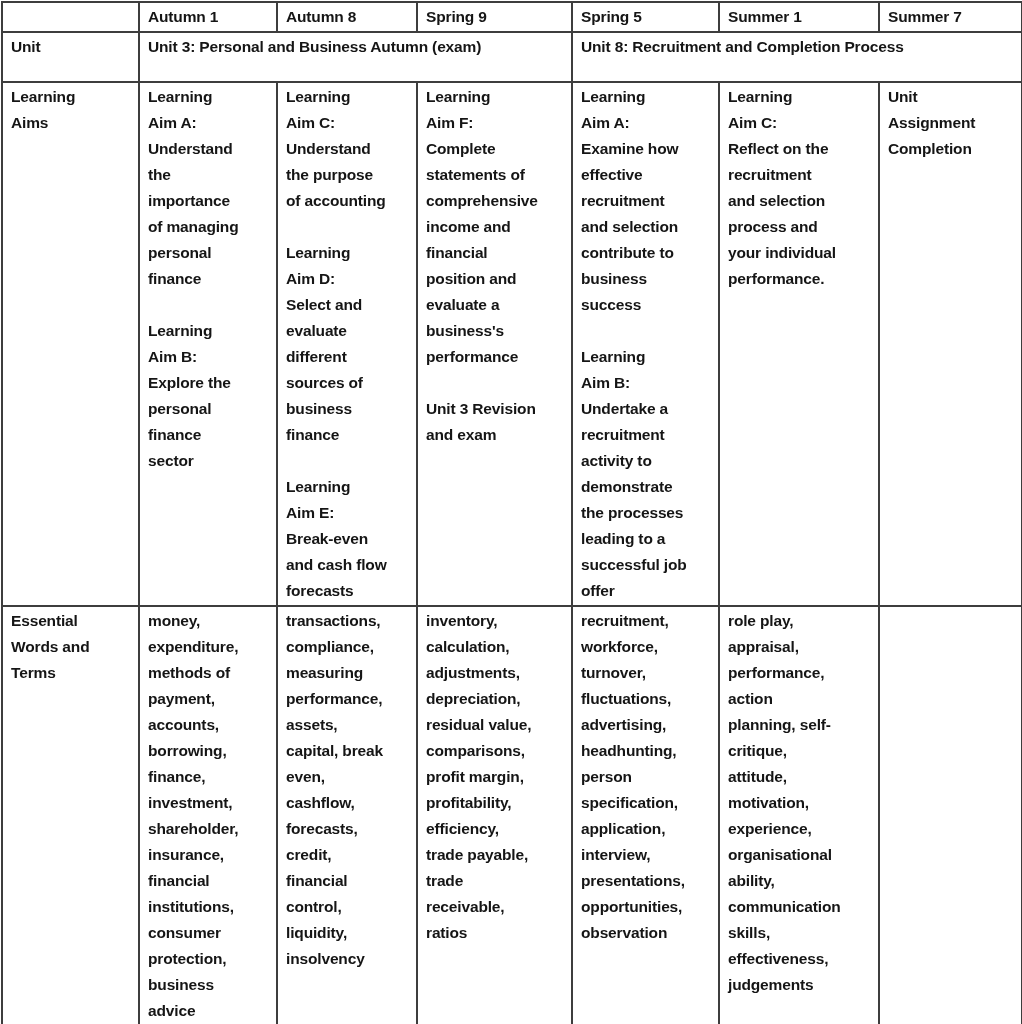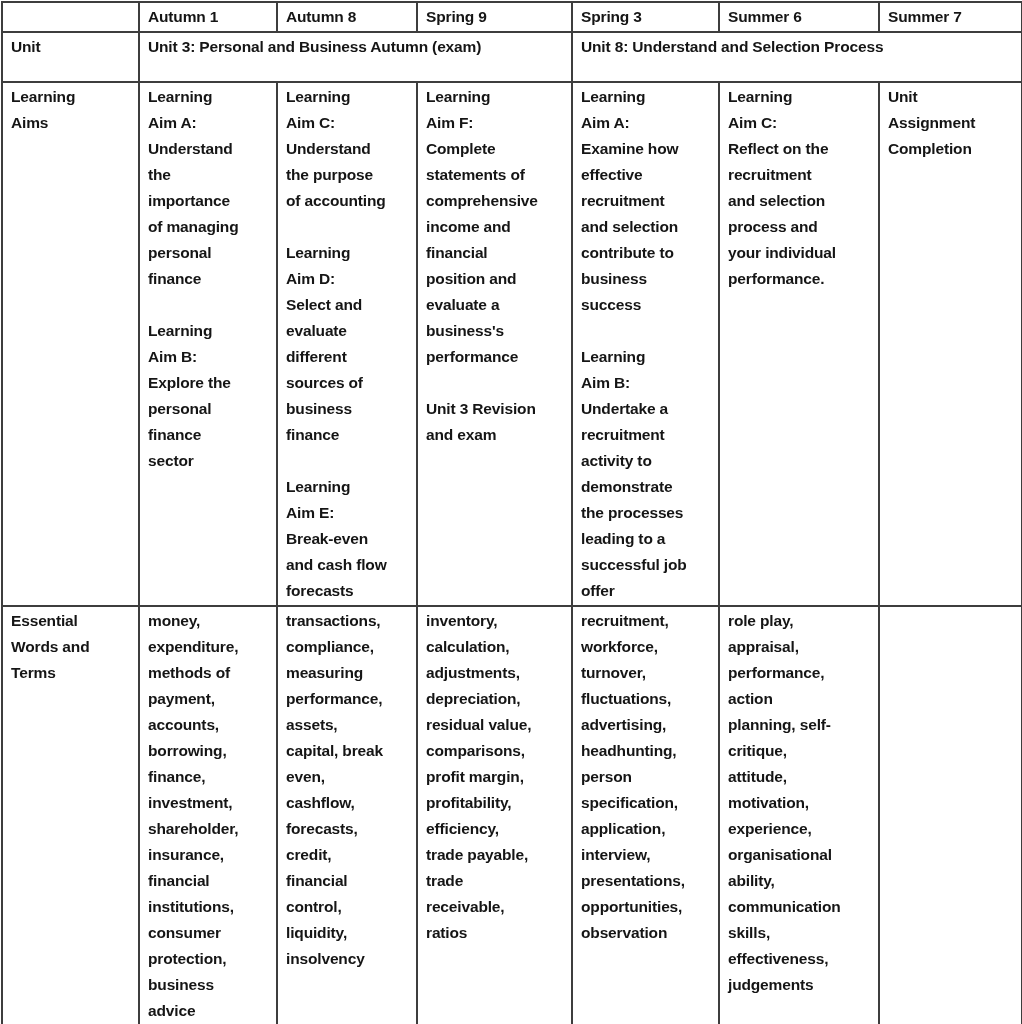--- a/index.html
+++ b/index.html
@@ -52,29 +52,29 @@
       <col style="width:160px">
       <col style="width:143px">
     </colgroup>
 
     <tbody>
         <tr class="r-head">
       <td></td>
       <td>Autumn 1</td>
       <td>Autumn 8</td>
       <td>Spring 9</td>
-      <td>Spring 3</td>
-      <td>Summer 6</td>
+      <td>Spring 5</td>
+      <td>Summer 1</td>
       <td>Summer 7</td>
     </tr>
 
     <tr class="r-unit">
       <td>Unit</td>
       <td colspan="3">Unit 3: Personal and Business Autumn (exam)</td>
-      <td colspan="3">Unit 8: Understand and Selection Process</td>
+      <td colspan="3">Unit 8: Recruitment and Completion Process</td>
     </tr>
 
     <tr class="r-aims">
       <td>Learning
 Aims</td>
       <td>Learning
 Aim A:
 Understand
 the
 importance

